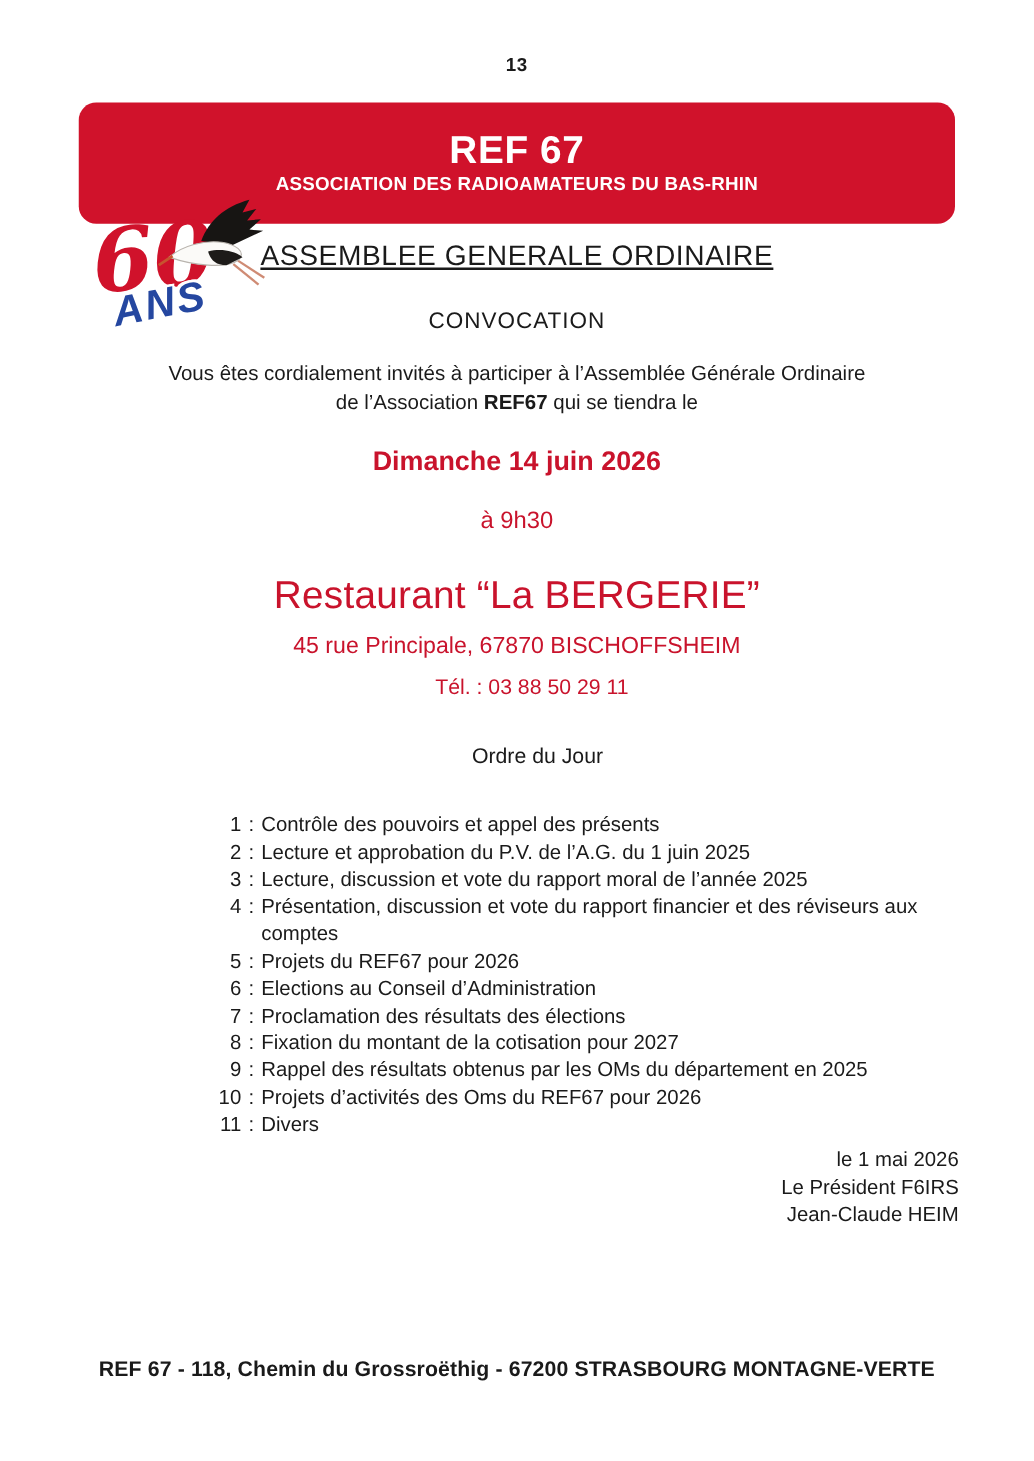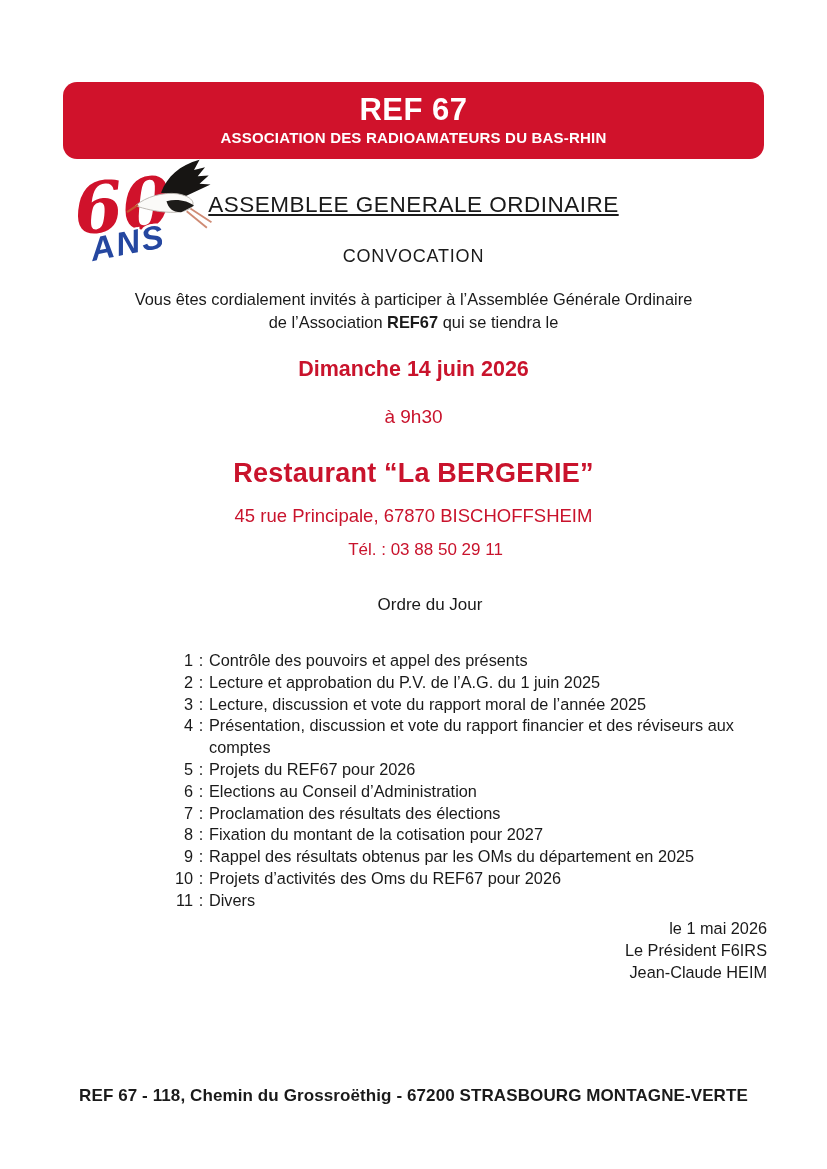--- a/index.html
+++ b/index.html
@@ -10,21 +10,21 @@
     background:#ffffff;
     font-family:"Liberation Sans","DejaVu Sans",sans-serif;
     color:#1a1a1a;
     overflow:hidden;
   }
   .centered{position:absolute;left:0;right:0;text-align:center;}
 
   .page-number{top:44px;font-size:15px;font-weight:bold;letter-spacing:.5px;}
 
   .banner{
-    position:absolute;top:82px;left:63px;right:63px;height:77px;
+    position:absolute;top:82px;left:63px;right:63px;height:97px;
     background:#d0122b;border-radius:14px;
     display:flex;flex-direction:column;align-items:center;justify-content:center;
     color:#ffffff;
   }
   .banner-title{font-size:31px;font-weight:bold;line-height:34px;letter-spacing:.5px;}
   .banner-subtitle{font-size:15px;font-weight:bold;line-height:22px;letter-spacing:.2px;}
 
   .logo{position:absolute;top:172px;left:74px;width:130px;height:102px;}
   .logo-60{
     position:absolute;left:0;top:-6px;
@@ -43,40 +43,41 @@
   .logo-stork{position:absolute;right:-14px;top:-14px;width:92px;height:78px;}
 
   .heading-main{top:192px;font-size:22.5px;letter-spacing:.5px;text-decoration:underline;}
   .heading-sub{top:246px;font-size:18px;letter-spacing:.8px;}
 
   .intro{top:288px;font-size:16.4px;line-height:23px;}
 
   .accent{color:#c9132c;}
   .event-date{top:357px;font-size:21.5px;font-weight:bold;}
   .event-time{top:406px;font-size:19px;}
-  .event-venue{top:458px;font-size:27px;font-weight:bold;letter-spacing:.2px;}
+  .event-venue{top:458px;font-size:31px;font-weight:normal;letter-spacing:.2px;}
   .event-address{top:505px;font-size:18.5px;}
   .event-phone{top:540px;font-size:17px;padding-left:24px;}
 
   .agenda-title{top:595px;font-size:17px;margin-left:33px;}
   .agenda-list{position:absolute;top:650px;left:166px;width:600px;font-size:16.3px;}
   .agenda-item{display:flex;align-items:flex-start;line-height:21.8px;}
   .agenda-item .num{flex:none;width:27px;text-align:right;}
   .agenda-item .colon{flex:none;width:16px;text-align:center;}
   .agenda-item .text{width:553px;}
 
   .signature{position:absolute;top:917px;right:60px;text-align:right;font-size:16.3px;line-height:22px;}
 
   .footer{top:1086px;font-size:17px;font-weight:bold;letter-spacing:.1px;}
 </style>
 </head>
 <body>
 
 <div class="page">
 
+  <div class="centered page-number">13</div>
 
   <div class="banner">
     <div class="banner-title">REF 67</div>
     <div class="banner-subtitle">ASSOCIATION DES RADIOAMATEURS DU BAS-RHIN</div>
   </div>
 
   <div class="logo">
     <div class="logo-60">60</div>
     <svg class="logo-stork" viewBox="0 0 100 85" aria-hidden="true">
       <path d="M38 38 C45 20 58 8 80 2 L74 13 L86 10 L78 20 L90 19 L80 28 L92 29 L64 42 Z" fill="#171513"></path>

